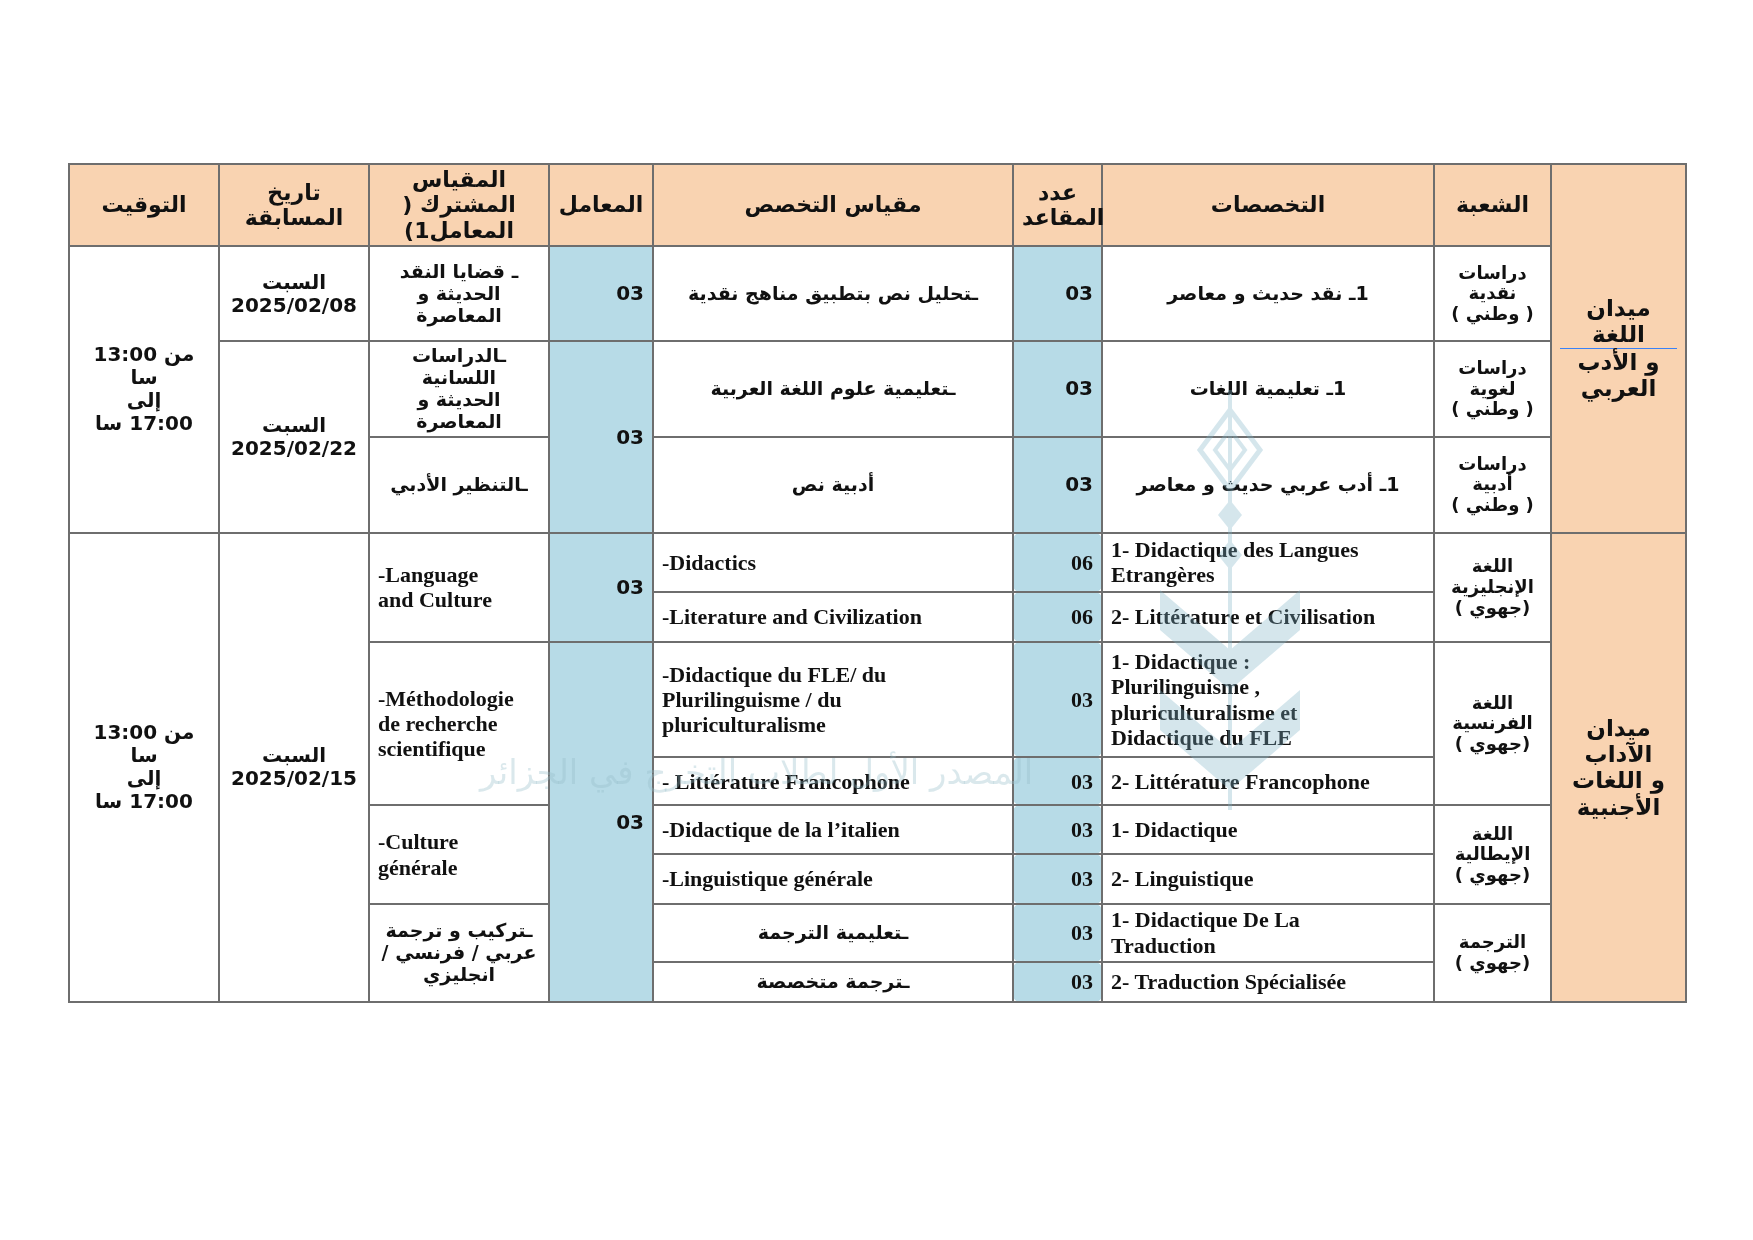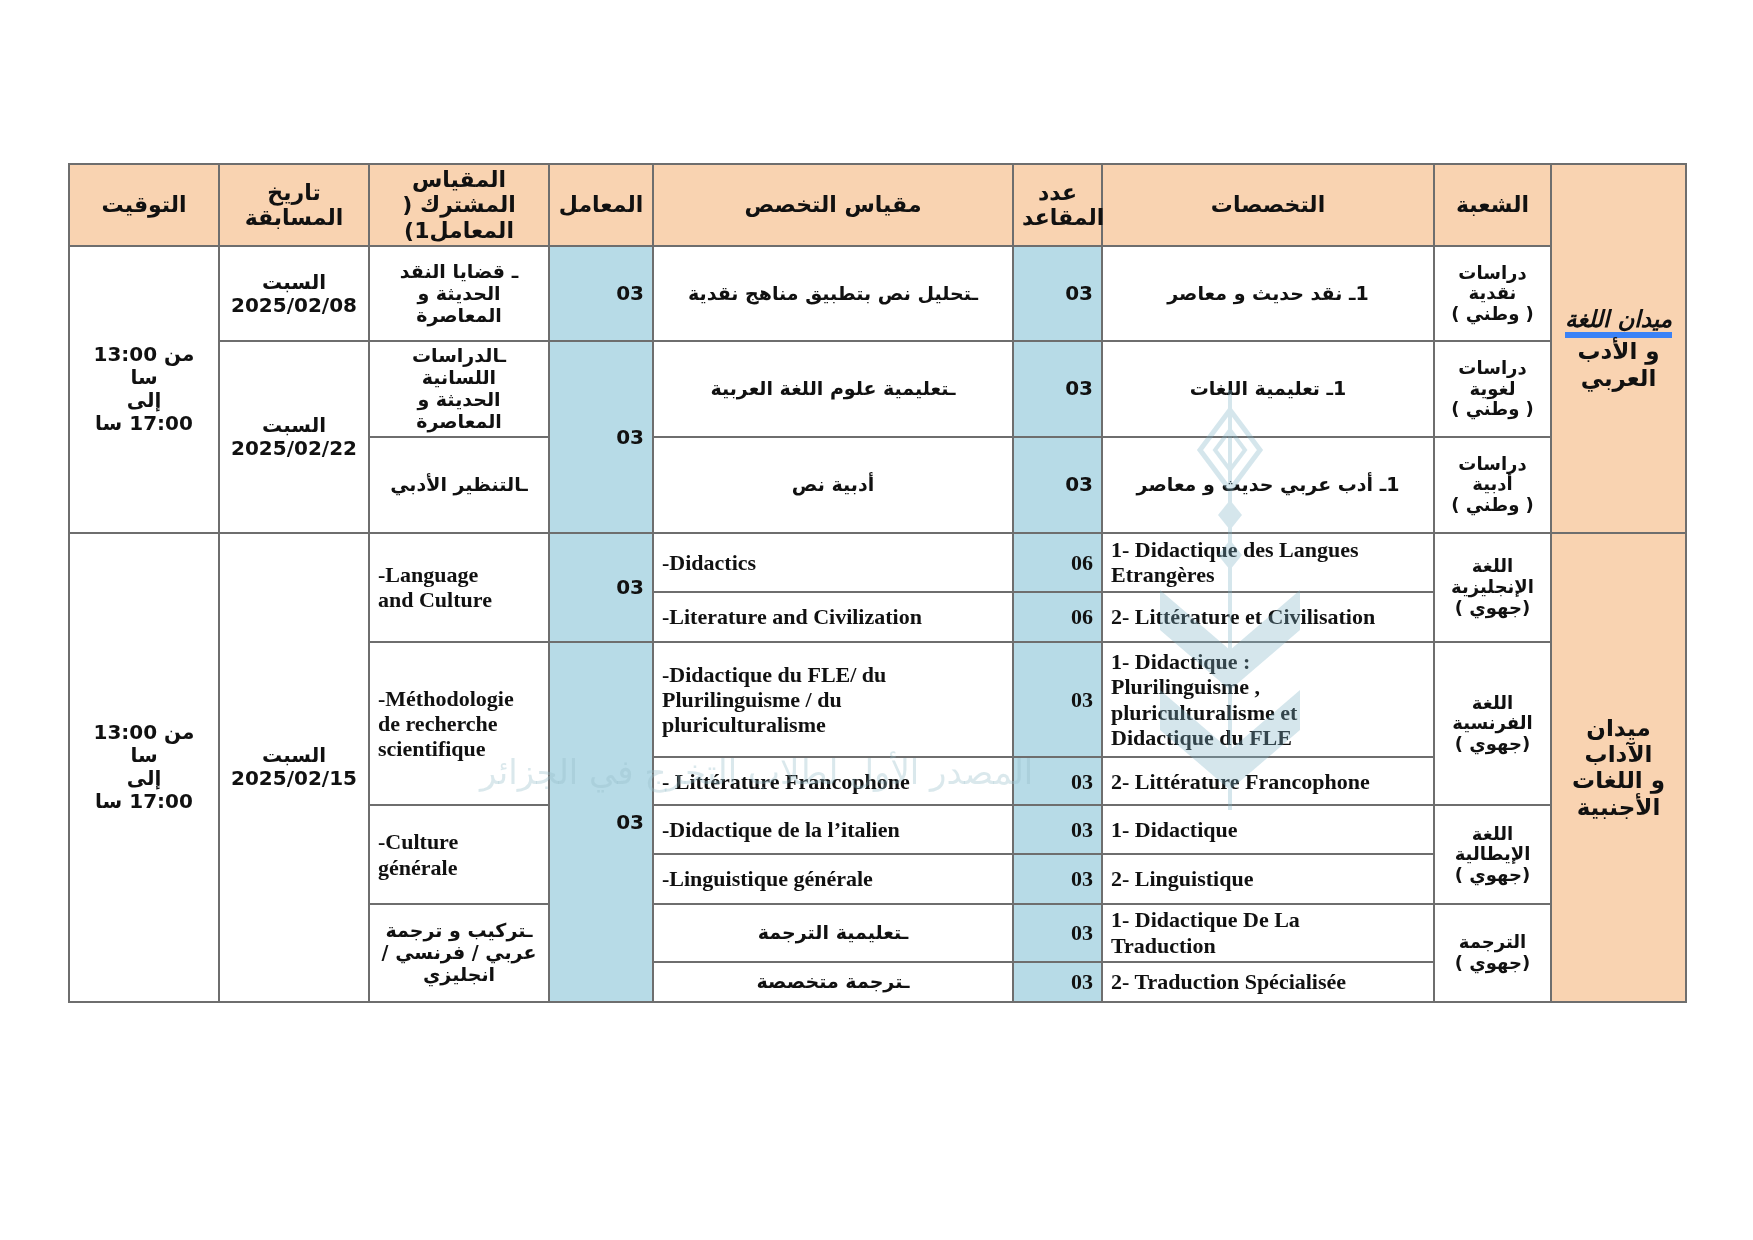--- a/index.html
+++ b/index.html
@@ -13,24 +13,24 @@
   }
   table.schedule td, table.schedule th {
     border: 2px solid #6e6e6e; padding: 2px 8px; vertical-align: middle;
     font-weight: bold; line-height: 1.15;
   }
   th { background: #f9d3b1; font-size: 22px; text-align: center; font-family: "DejaVu Sans", sans-serif; }
   .ar { direction: rtl; font-family: "DejaVu Sans", sans-serif; font-size: 19px; }
   .ar-r { text-align: center; }
   .en { direction: ltr; text-align: left; font-family: "Liberation Serif", serif; font-size: 22px; }
   .num { text-align: right; font-size: 20px; background: #b7dbe7; font-family: "DejaVu Sans", sans-serif; }
-  .num-serif { font-family: "Liberation Serif", serif; font-size: 22px; }
+  .num-serif { font-family: "Liberation Serif", serif; font-size: 22px; border-radius: 7px; }
   .domain { background: #f9d3b1; text-align: center; font-size: 23px; direction: rtl; }
   .domain-line { display: block; }
-  .domain-sep { border-bottom: 6px solid #3b82f6; display: inline-block; font-style: italic; }
+  .domain-sep { border-bottom: 1px solid #3b82f6; display: inline-block; }
   .branch { font-size: 18px; text-align: center; direction: rtl; }
   .date, .time { text-align: center; direction: rtl; font-size: 20px; }
   .cell-top { vertical-align: top; padding-top: 6px; }
   .watermark {
     position: absolute; pointer-events: none; color: rgba(120,180,200,0.35);
     font-family: "DejaVu Sans", sans-serif; font-weight: bold;
   }
   .wm-text { left: 490px; top: 670px; font-size: 74px; letter-spacing: 4px; }
   .wm-sub { left: 480px; top: 752px; font-size: 34px; direction: rtl; color: rgba(150,190,200,0.35); font-weight: normal; }
   .wm-logo { position: absolute; left: 1140px; top: 390px; width: 180px; height: 420px; pointer-events: none; opacity: 0.32; }

